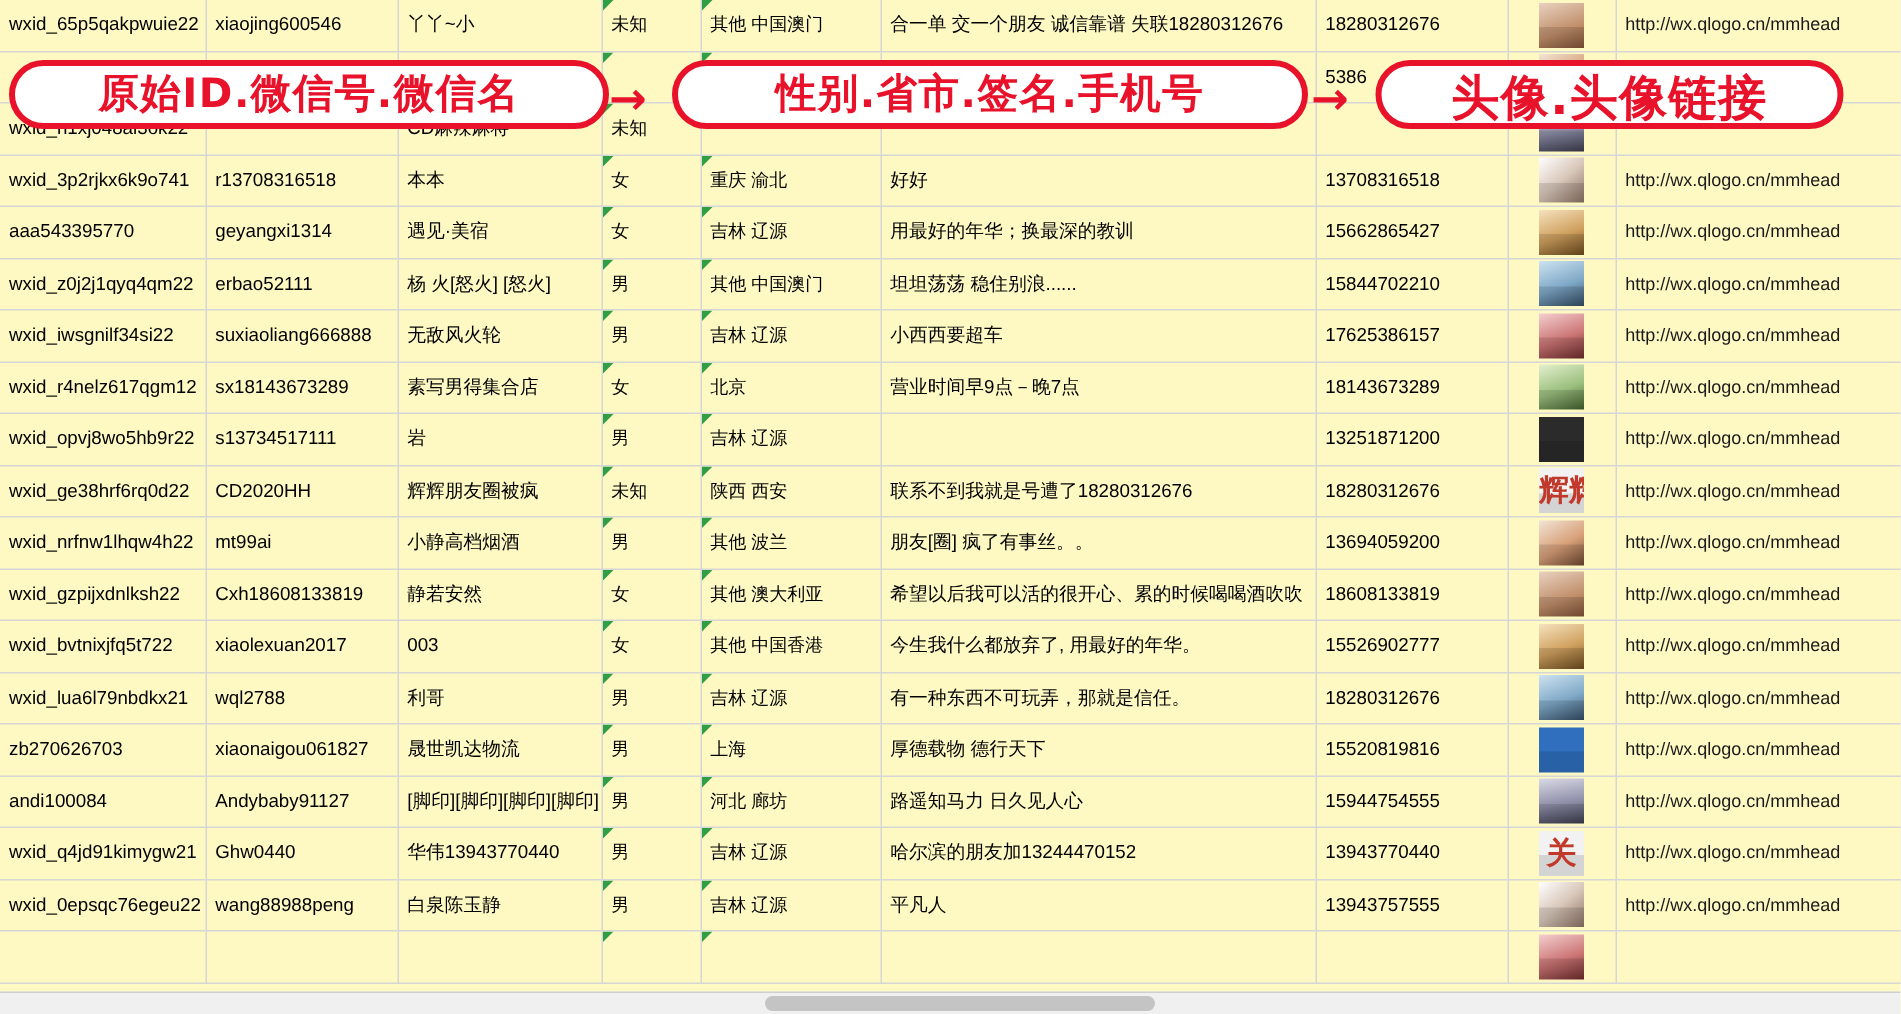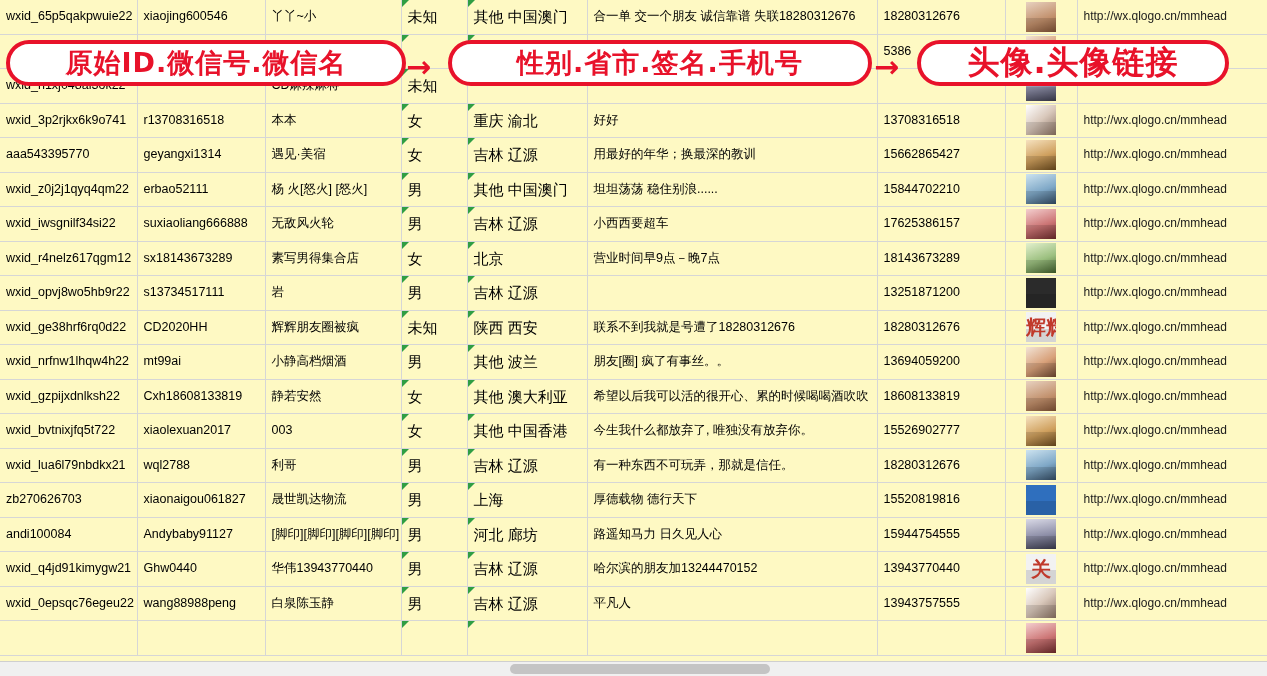--- a/index.html
+++ b/index.html
@@ -41,21 +41,21 @@
   col.c-origid { width: 137px; }
   col.c-wxid   { width: 128px; }
   col.c-name   { width: 136px; }
   col.c-gender { width: 66px; }
   col.c-region { width: 120px; }
   col.c-sign   { width: 290px; }
   col.c-phone  { width: 128px; }
   col.c-avatar { width: 72px; }
   col.c-link   { width: 190px; }
 
-  td.c-gender, td.c-region { font-size: 15px; margin-top: 48px; }
+  td.c-gender, td.c-region { font-size: 12px; margin-top: 48px; }
   td.c-link {
     color: #1a1a1a;
     font-size: 12px;
   }
   td.c-avatar {
     padding: 0;
     text-align: center;
   }
   .avatar {
     display: inline-block;
@@ -129,21 +129,21 @@
     width: 260px;
     height: 10px;
     background: #c4c4c4;
     border-radius: 5px;
   }
 
   
   .banner {
     position: absolute;
     display: flex;
-    align-items: center;
+    align-items: flex-start;
     justify-content: center;
     background: #ffffff;
     border: 4px solid #e8122a;
     border-radius: 26px;
     color: #e8122a;
     font-weight: bold;
     font-family: "DejaVu Sans", sans-serif;
     white-space: nowrap;
     box-sizing: border-box;
   }
@@ -331,21 +331,21 @@
           <td class="c-phone">18608133819</td>
           <td class="c-avatar"><span class="avatar av1"></span></td>
           <td class="c-link">http://wx.qlogo.cn/mmhead</td>
         </tr>
         <tr>
           <td class="c-origid">wxid_bvtnixjfq5t722</td>
           <td class="c-wxid">xiaolexuan2017</td>
           <td class="c-name">003</td>
           <td class="c-gender errmark">女</td>
           <td class="c-region errmark">其他 中国香港</td>
-          <td class="c-sign">今生我什么都放弃了, 唯独没有放弃你。</td>
+          <td class="c-sign">今生我什么都放弃了, 用最好的年华。</td>
           <td class="c-phone">15526902777</td>
           <td class="c-avatar"><span class="avatar av4"></span></td>
           <td class="c-link">http://wx.qlogo.cn/mmhead</td>
         </tr>
         <tr>
           <td class="c-origid">wxid_lua6l79nbdkx21</td>
           <td class="c-wxid">wql2788</td>
           <td class="c-name">利哥</td>
           <td class="c-gender errmark">男</td>
           <td class="c-region errmark">吉林 辽源</td>

